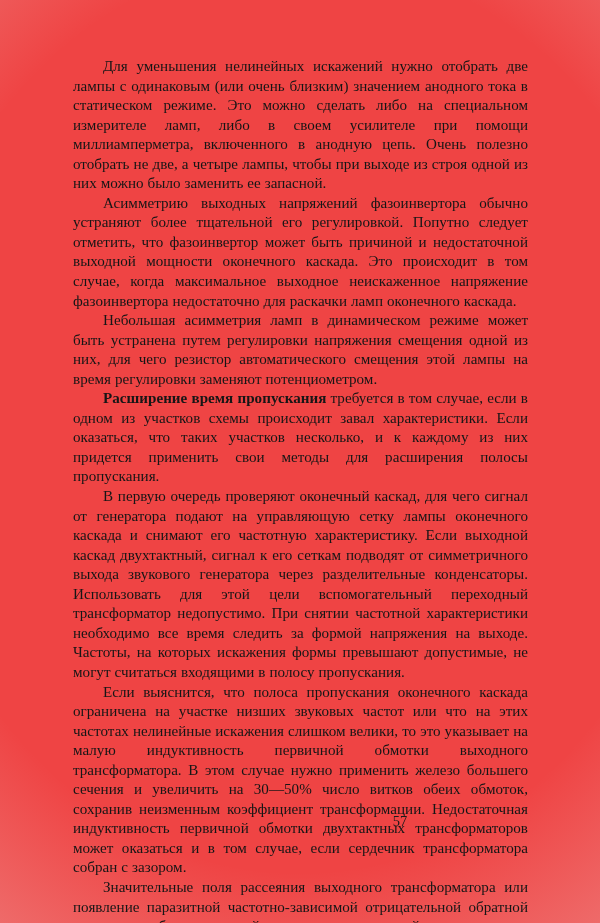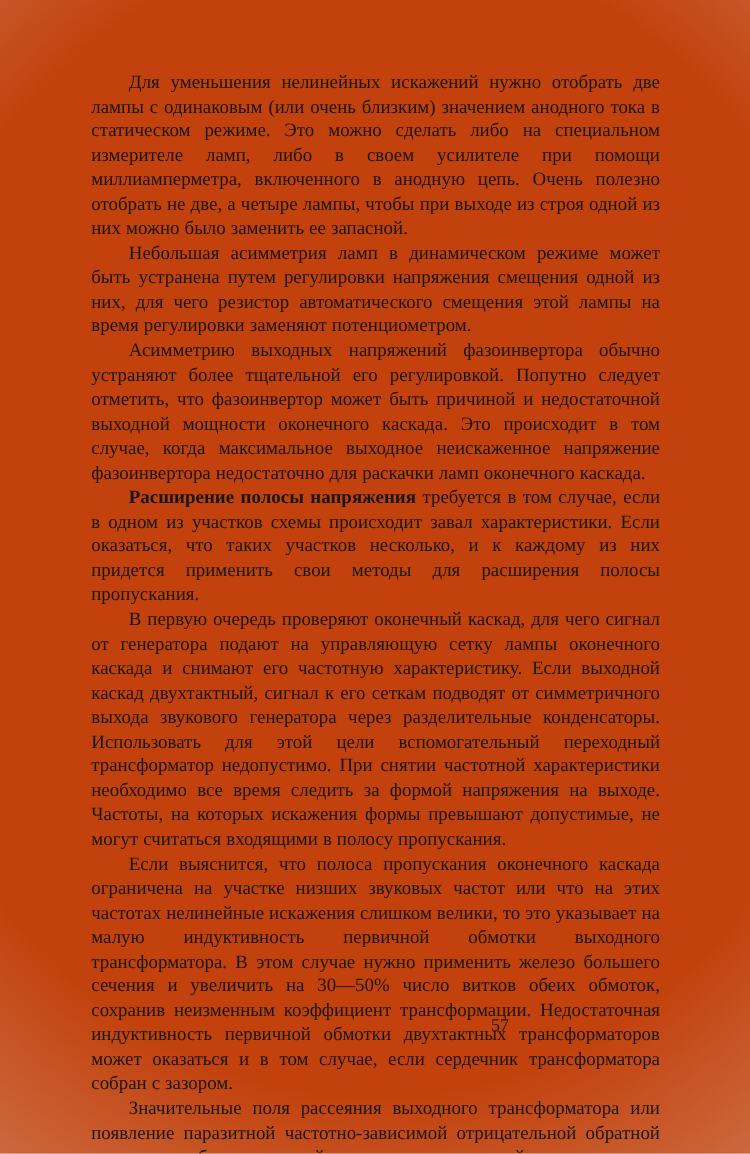--- a/index.html
+++ b/index.html
@@ -7,21 +7,21 @@
     margin: 0;
     padding: 0;
     background: #ffffff;
   }
 
   .page {
     position: relative;
     width: 600px;
     height: 923px;
     margin: 0 auto;
-    background: #c2410c;
+    background: #ef4444;
     overflow: hidden;
     font-family: "Liberation Serif", "DejaVu Serif", serif;
     color: #161616;
     -webkit-font-smoothing: none;
   }
 
   
   .paper-grain {
     position: absolute;
     inset: 0;
@@ -75,25 +75,25 @@
 <body>
 
 <div class="page">
 
   <div class="paper-grain"></div>
 
   <div class="text-block">
 
     <p class="para">Для уменьшения нелинейных искажений нужно отобрать две лампы с одинаковым (или очень близким) значением анодного тока в статическом режиме. Это можно сделать либо на специальном измерителе ламп, либо в своем усилителе при помощи миллиамперметра, включенного в анодную цепь. Очень полезно отобрать не две, а четыре лампы, чтобы при выходе из строя одной из них можно было заменить ее запасной.</p>
 
+    <p class="para">Асимметрию выходных напряжений фазоинвертора обычно устраняют более тщательной его регулировкой. Попутно следует отметить, что фазоинвертор может быть причиной и недостаточной выходной мощности оконечного каскада. Это происходит в том случае, когда максимальное выходное неискаженное напряжение фазоинвертора недостаточно для раскачки ламп оконечного каскада.</p>
+
     <p class="para">Небольшая асимметрия ламп в динамическом режиме может быть устранена путем регулировки напряжения смещения одной из них, для чего резистор автоматического смещения этой лампы на время регулировки заменяют потенциометром.</p>
 
-    <p class="para">Асимметрию выходных напряжений фазоинвертора обычно устраняют более тщательной его регулировкой. Попутно следует отметить, что фазоинвертор может быть причиной и недостаточной выходной мощности оконечного каскада. Это происходит в том случае, когда максимальное выходное неискаженное напряжение фазоинвертора недостаточно для раскачки ламп оконечного каскада.</p>
-
-    <p class="para"><span class="bold-lead">Расширение полосы напряжения</span><span> требуется в том случае, если в одном из участков схемы происходит завал характеристики. Если оказаться, что таких участков несколько, и к каждому из них придется применить свои методы для расширения полосы пропускания.</span></p>
+    <p class="para"><span class="bold-lead">Расширение время пропускания</span><span> требуется в том случае, если в одном из участков схемы происходит завал характеристики. Если оказаться, что таких участков несколько, и к каждому из них придется применить свои методы для расширения полосы пропускания.</span></p>
 
     <p class="para">В первую очередь проверяют оконечный каскад, для чего сигнал от генератора подают на управляющую сетку лампы оконечного каскада и снимают его частотную характеристику. Если выходной каскад двухтактный, сигнал к его сеткам подводят от симметричного выхода звукового генератора через разделительные конденсаторы. Использовать для этой цели вспомогательный переходный трансформатор недопустимо. При снятии частотной характеристики необходимо все время следить за формой напряжения на выходе. Частоты, на которых искажения формы превышают допустимые, не могут считаться входящими в полосу пропускания.</p>
 
     <p class="para">Если выяснится, что полоса пропускания оконечного каскада ограничена на участке низших звуковых частот или что на этих частотах нелинейные искажения слишком велики, то это указывает на малую индуктивность первичной обмотки выходного трансформатора. В этом случае нужно применить железо большего сечения и увеличить на 30—50% число витков обеих обмоток, сохранив неизменным коэффициент трансформации. Недостаточная индуктивность первичной обмотки двухтактных трансформаторов может оказаться и в том случае, если сердечник трансформатора собран с зазором.</p>
 
     <p class="para">Значительные поля рассеяния выходного трансформатора или появление паразитной частотно-зависимой отрицательной обратной связи могут быть причиной ограничения частотной характеристики оконечного каскада в области высших звуковых частот.</p>
 
   </div>
 
   <div class="page-number"><span class="pn-inner">57</span></div>

